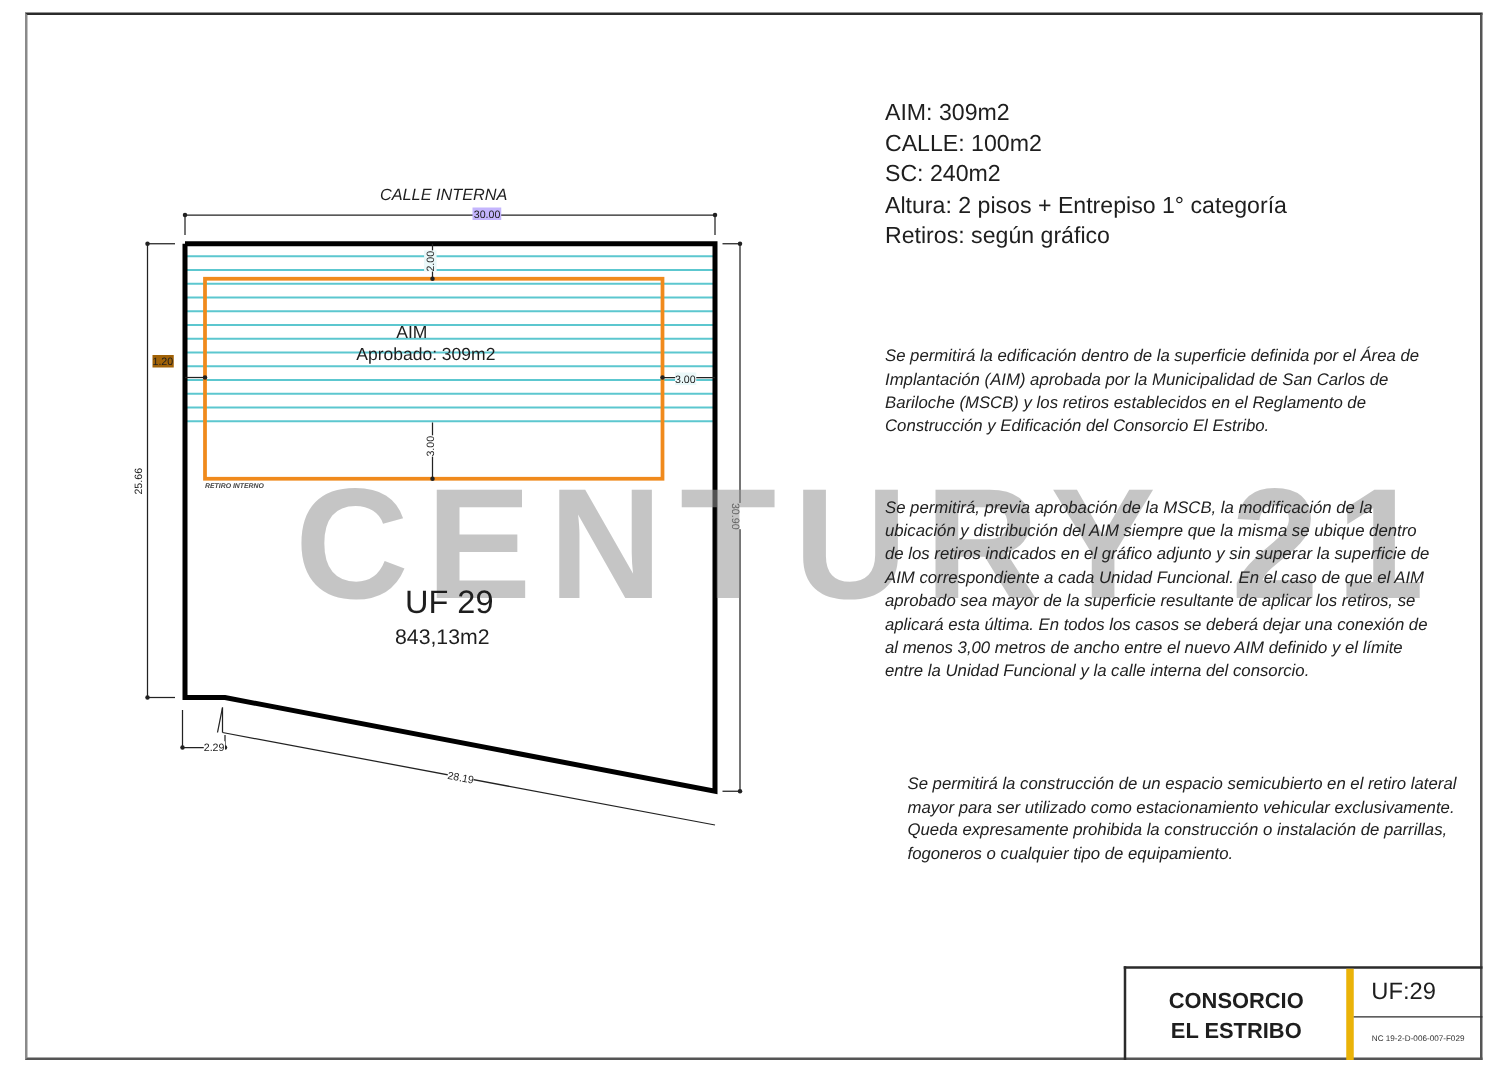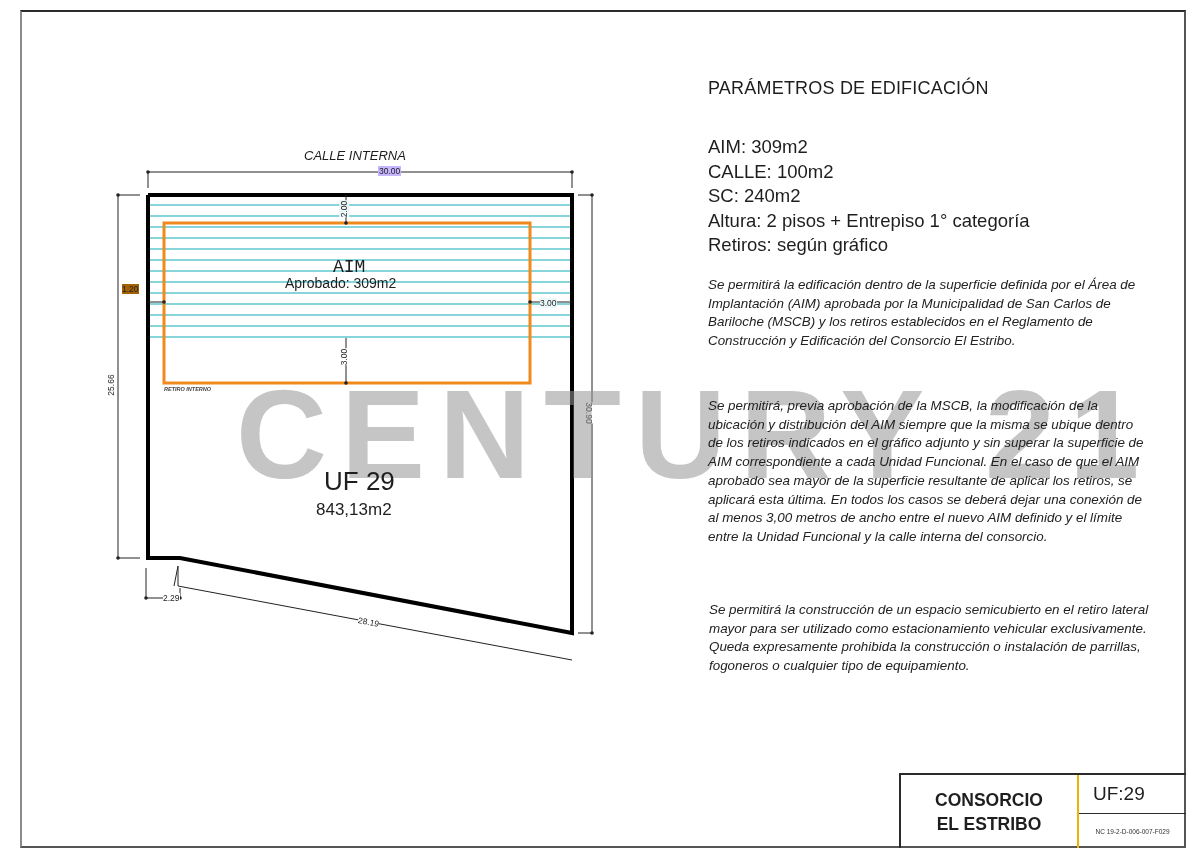--- a/index.html
+++ b/index.html
@@ -11,21 +11,21 @@
   svg.plan { position: absolute; left: 0; top: 0; }
   .params { position: absolute; left: 708px; top: 78px; }
   .params-title { font-size: 18px; letter-spacing: 0.2px; margin: 0 0 36px 0; font-weight: normal; }
   .params-list { font-size: 18.5px; line-height: 24.5px; }
   .para { position: absolute; left: 708px; width: 440px; font-size: 13.4px; font-style: italic;
           line-height: 18.7px; color: #222; }
   .title-block { position: absolute; left: 899px; top: 773px; width: 287px; height: 75px;
                  border-top: 2px solid #2b2b2b; border-left: 2px solid #2b2b2b; box-sizing: border-box;
                  display: flex; }
   .tb-left { width: 176px; display: flex; flex-direction: column; align-items: center; justify-content: center;
-             font-weight: bold; font-size: 17.5px; line-height: 24px; border-right: 2px solid #eab308; }
+             font-weight: bold; font-size: 17.5px; line-height: 24px; border-right: 6px solid #eab308; }
   .tb-right { flex: 1; display: flex; flex-direction: column; }
   .tb-uf { height: 38px; border-bottom: 1.5px solid #2b2b2b; display: flex; align-items: center;
            padding-left: 14px; font-size: 19px; }
   .tb-code { flex: 1; display: flex; align-items: center; justify-content: center; font-size: 6.5px; color: #333; }
   .watermark { position: absolute; left: 236px; top: 372px; font-size: 126px; font-weight: bold;
                color: rgba(150,150,150,0.55); letter-spacing: 14px; white-space: nowrap;
                pointer-events: none; line-height: 1; }
 </style>
 </head>
 <body>
@@ -100,43 +100,42 @@
 <div style="position:absolute;left:346px;top:166px;font-size:8.5px;background:#c4b5fd;padding:0 1px;margin-left:32px;">30.00</div>
 <div style="position:absolute;left:100px;top:380px;font-size:8.5px;transform:rotate(-90deg);background:#fff;">25.66</div>
 <div style="position:absolute;left:578px;top:408px;font-size:8.5px;transform:rotate(90deg);background:#fff;">30.90</div>
 <div style="position:absolute;left:358px;top:617px;font-size:8.5px;transform:rotate(11deg);background:#fff;">28.19</div>
 <div style="position:absolute;left:163px;top:593px;font-size:8.5px;background:#fff;">2.29</div>
 <div style="position:absolute;left:336px;top:204px;font-size:8.5px;transform:rotate(-90deg);background:#eaf8f9;">2.00</div>
 <div style="position:absolute;left:122px;top:284px;font-size:8.5px;background:#a16207;">1.20</div>
 <div style="position:absolute;left:540px;top:298px;font-size:8.5px;background:#eaf8f9;">3.00</div>
 <div style="position:absolute;left:336px;top:352px;font-size:8.5px;transform:rotate(-90deg);background:#fff;">3.00</div>
 
-<div style="position:absolute;left:333px;top:257px;font-size:18px;font-family:Liberation Mono, monospace;">AIM</div>
+<div style="position:absolute;left:317px;top:257px;font-size:14px;">AIM</div>
 <div style="position:absolute;left:285px;top:275px;font-size:14px;">Aprobado: 309m2</div>
 <div style="position:absolute;left:164px;top:386px;font-size:5.5px;font-style:italic;font-weight:bold;color:#444;">RETIRO INTERNO</div>
 
 <div class="watermark">CENTURY 21</div>
 
 <div style="position:absolute;left:324px;top:466px;font-size:26px;">UF 29</div>
 <div style="position:absolute;left:316px;top:500px;font-size:17px;">843,13m2</div>
 
 <div class="params">
-  <h1 class="params-title">PARÁMETROS DE EDIFICACIÓN</h1>
   <div class="params-list">
     <div>AIM: 309m2</div>
     <div>CALLE: 100m2</div>
     <div>SC: 240m2</div>
     <div>Altura: 2 pisos + Entrepiso 1° categoría</div>
     <div>Retiros: según gráfico</div>
   </div>
 </div>
 
 <p class="para" style="top:276px;margin:0;">Se permitirá la edificación dentro de la superficie definida por el Área de Implantación (AIM) aprobada por la Municipalidad de San Carlos de Bariloche (MSCB) y los retiros establecidos en el Reglamento de Construcción y Edificación del Consorcio El Estribo.</p>
 <p class="para" style="top:397px;margin:0;">Se permitirá, previa aprobación de la MSCB,  la modificación de la ubicación y distribución del AIM siempre que la misma se ubique dentro de los retiros indicados en el gráfico adjunto y sin superar la superficie de AIM correspondiente a cada Unidad Funcional. En el caso de que el AIM aprobado sea mayor de la superficie resultante de aplicar los retiros, se aplicará esta última. En todos los casos se deberá dejar una conexión de al menos 3,00 metros de ancho entre el nuevo AIM definido y el límite entre la Unidad Funcional y la calle interna del consorcio.</p>
-<p class="para" style="top:600px;margin:1px;">Se permitirá la construcción de un espacio semicubierto en el retiro lateral mayor para ser utilizado como estacionamiento vehicular exclusivamente. Queda expresamente prohibida la construcción o instalación de parrillas, fogoneros o cualquier tipo de equipamiento.</p>
+<p class="para" style="top:600px;margin:18px;">Se permitirá la construcción de un espacio semicubierto en el retiro lateral mayor para ser utilizado como estacionamiento vehicular exclusivamente. Queda expresamente prohibida la construcción o instalación de parrillas, fogoneros o cualquier tipo de equipamiento.</p>
 
 <div class="title-block">
   <div class="tb-left">
     <span>CONSORCIO</span>
     <span>EL ESTRIBO</span>
   </div>
   <div class="tb-right">
     <div class="tb-uf">
       <span>UF:</span>
       <span>29</span>

